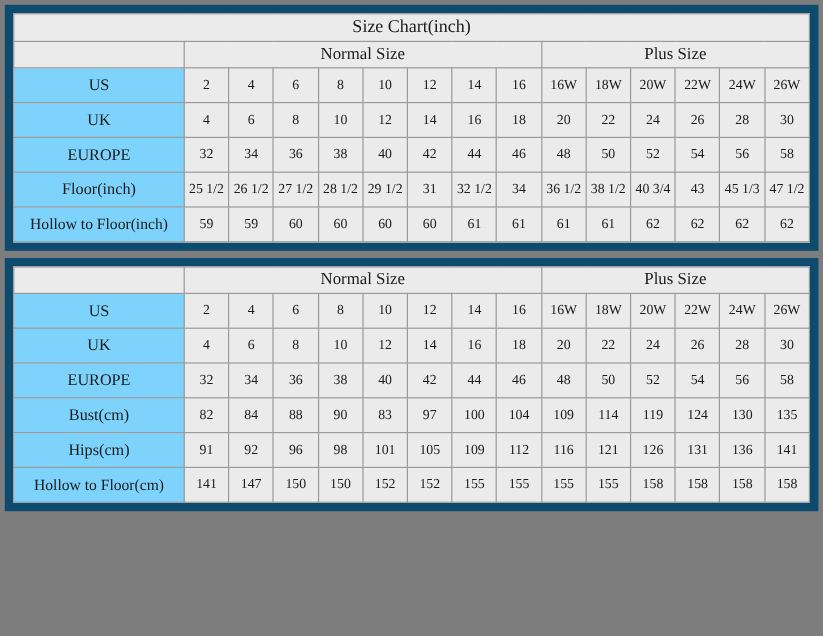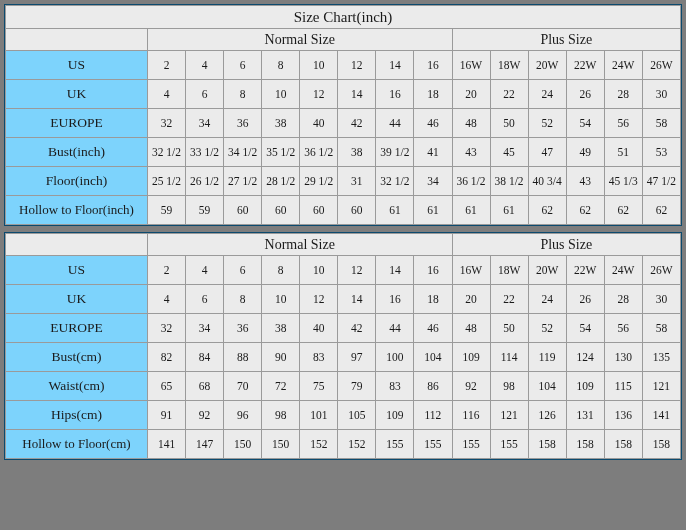--- a/index.html
+++ b/index.html
@@ -18,21 +18,21 @@
     height: 530px;
     background: #7d7d7d;
     box-sizing: border-box;
     padding: 4px 4px;
     display: flex;
     flex-direction: column;
     gap: 6px;
   }
   .chart-block {
     background: #ebebeb;
-    border: 1px solid #0c4a6e;
+    border: 7px solid #0c4a6e;
     box-sizing: border-box;
   }
   table.size-chart {
     border-collapse: collapse;
     width: 100%;
     table-layout: fixed;
     background: #ebebeb;
   }
   table.size-chart td, table.size-chart th {
     border: 1px solid #9a9a9a;
@@ -130,37 +130,20 @@
           <td class="datacell">44</td>
           <td class="datacell">46</td>
           <td class="datacell">48</td>
           <td class="datacell">50</td>
           <td class="datacell">52</td>
           <td class="datacell">54</td>
           <td class="datacell">56</td>
           <td class="datacell">58</td>
         </tr>
         <tr class="row-inch">
-          <td class="rowlabel">Bust(inch)</td>
-          <td class="datacell">32 1/2</td>
-          <td class="datacell">33 1/2</td>
-          <td class="datacell">34 1/2</td>
-          <td class="datacell">35 1/2</td>
-          <td class="datacell">36 1/2</td>
-          <td class="datacell">38</td>
-          <td class="datacell">39 1/2</td>
-          <td class="datacell">41</td>
-          <td class="datacell">43</td>
-          <td class="datacell">45</td>
-          <td class="datacell">47</td>
-          <td class="datacell">49</td>
-          <td class="datacell">51</td>
-          <td class="datacell">53</td>
-        </tr>
-        <tr class="row-inch">
           <td class="rowlabel">Floor(inch)</td>
           <td class="datacell">25 1/2</td>
           <td class="datacell">26 1/2</td>
           <td class="datacell">27 1/2</td>
           <td class="datacell">28 1/2</td>
           <td class="datacell">29 1/2</td>
           <td class="datacell">31</td>
           <td class="datacell">32 1/2</td>
           <td class="datacell">34</td>
           <td class="datacell">36 1/2</td>
@@ -265,37 +248,20 @@
           <td class="datacell">100</td>
           <td class="datacell">104</td>
           <td class="datacell">109</td>
           <td class="datacell">114</td>
           <td class="datacell">119</td>
           <td class="datacell">124</td>
           <td class="datacell">130</td>
           <td class="datacell">135</td>
         </tr>
         <tr class="row-cm">
-          <td class="rowlabel">Waist(cm)</td>
-          <td class="datacell">65</td>
-          <td class="datacell">68</td>
-          <td class="datacell">70</td>
-          <td class="datacell">72</td>
-          <td class="datacell">75</td>
-          <td class="datacell">79</td>
-          <td class="datacell">83</td>
-          <td class="datacell">86</td>
-          <td class="datacell">92</td>
-          <td class="datacell">98</td>
-          <td class="datacell">104</td>
-          <td class="datacell">109</td>
-          <td class="datacell">115</td>
-          <td class="datacell">121</td>
-        </tr>
-        <tr class="row-cm">
           <td class="rowlabel">Hips(cm)</td>
           <td class="datacell">91</td>
           <td class="datacell">92</td>
           <td class="datacell">96</td>
           <td class="datacell">98</td>
           <td class="datacell">101</td>
           <td class="datacell">105</td>
           <td class="datacell">109</td>
           <td class="datacell">112</td>
           <td class="datacell">116</td>

